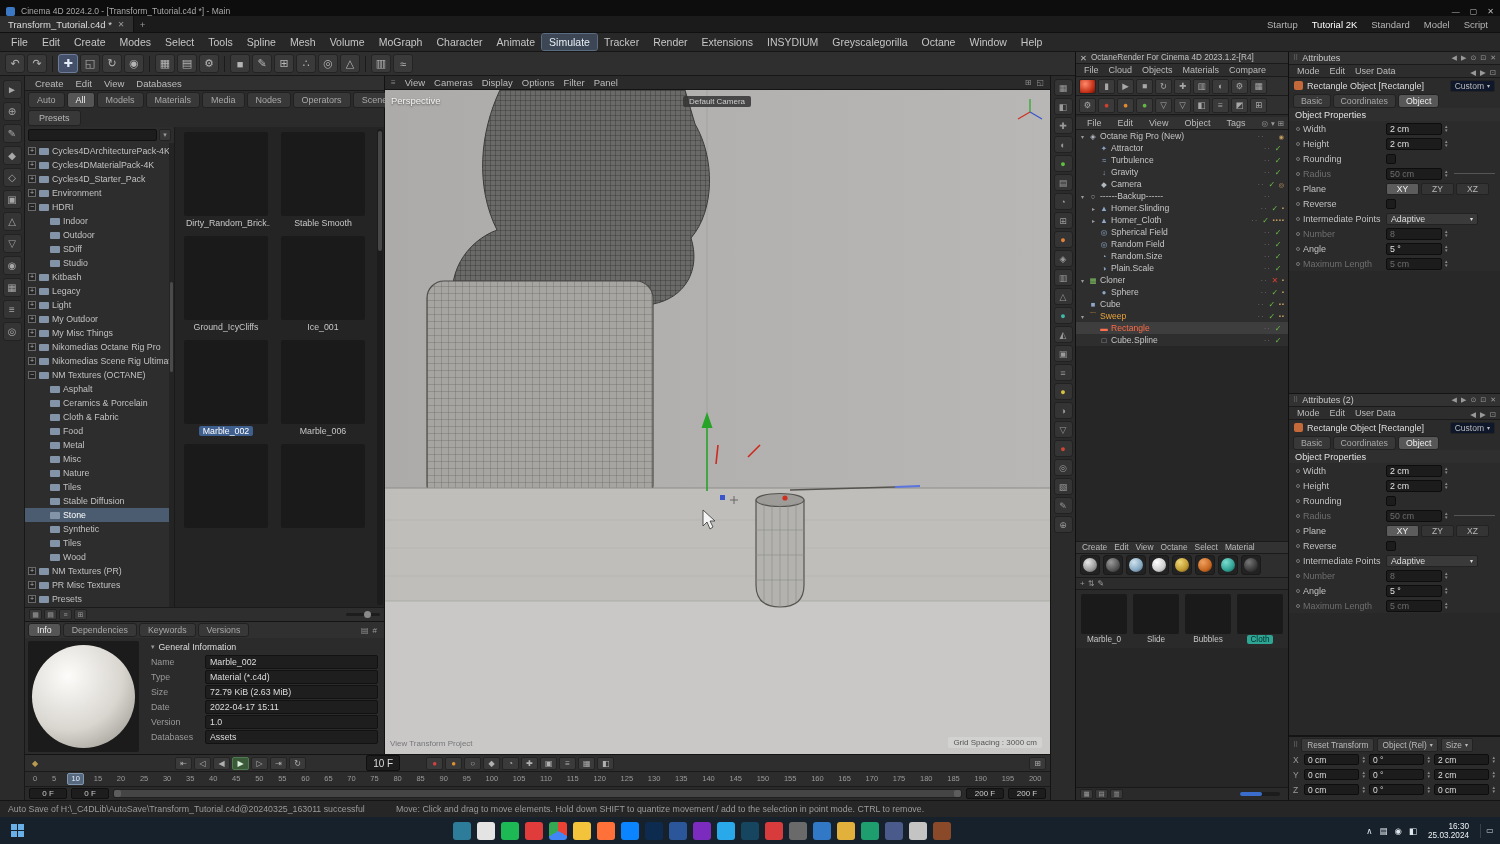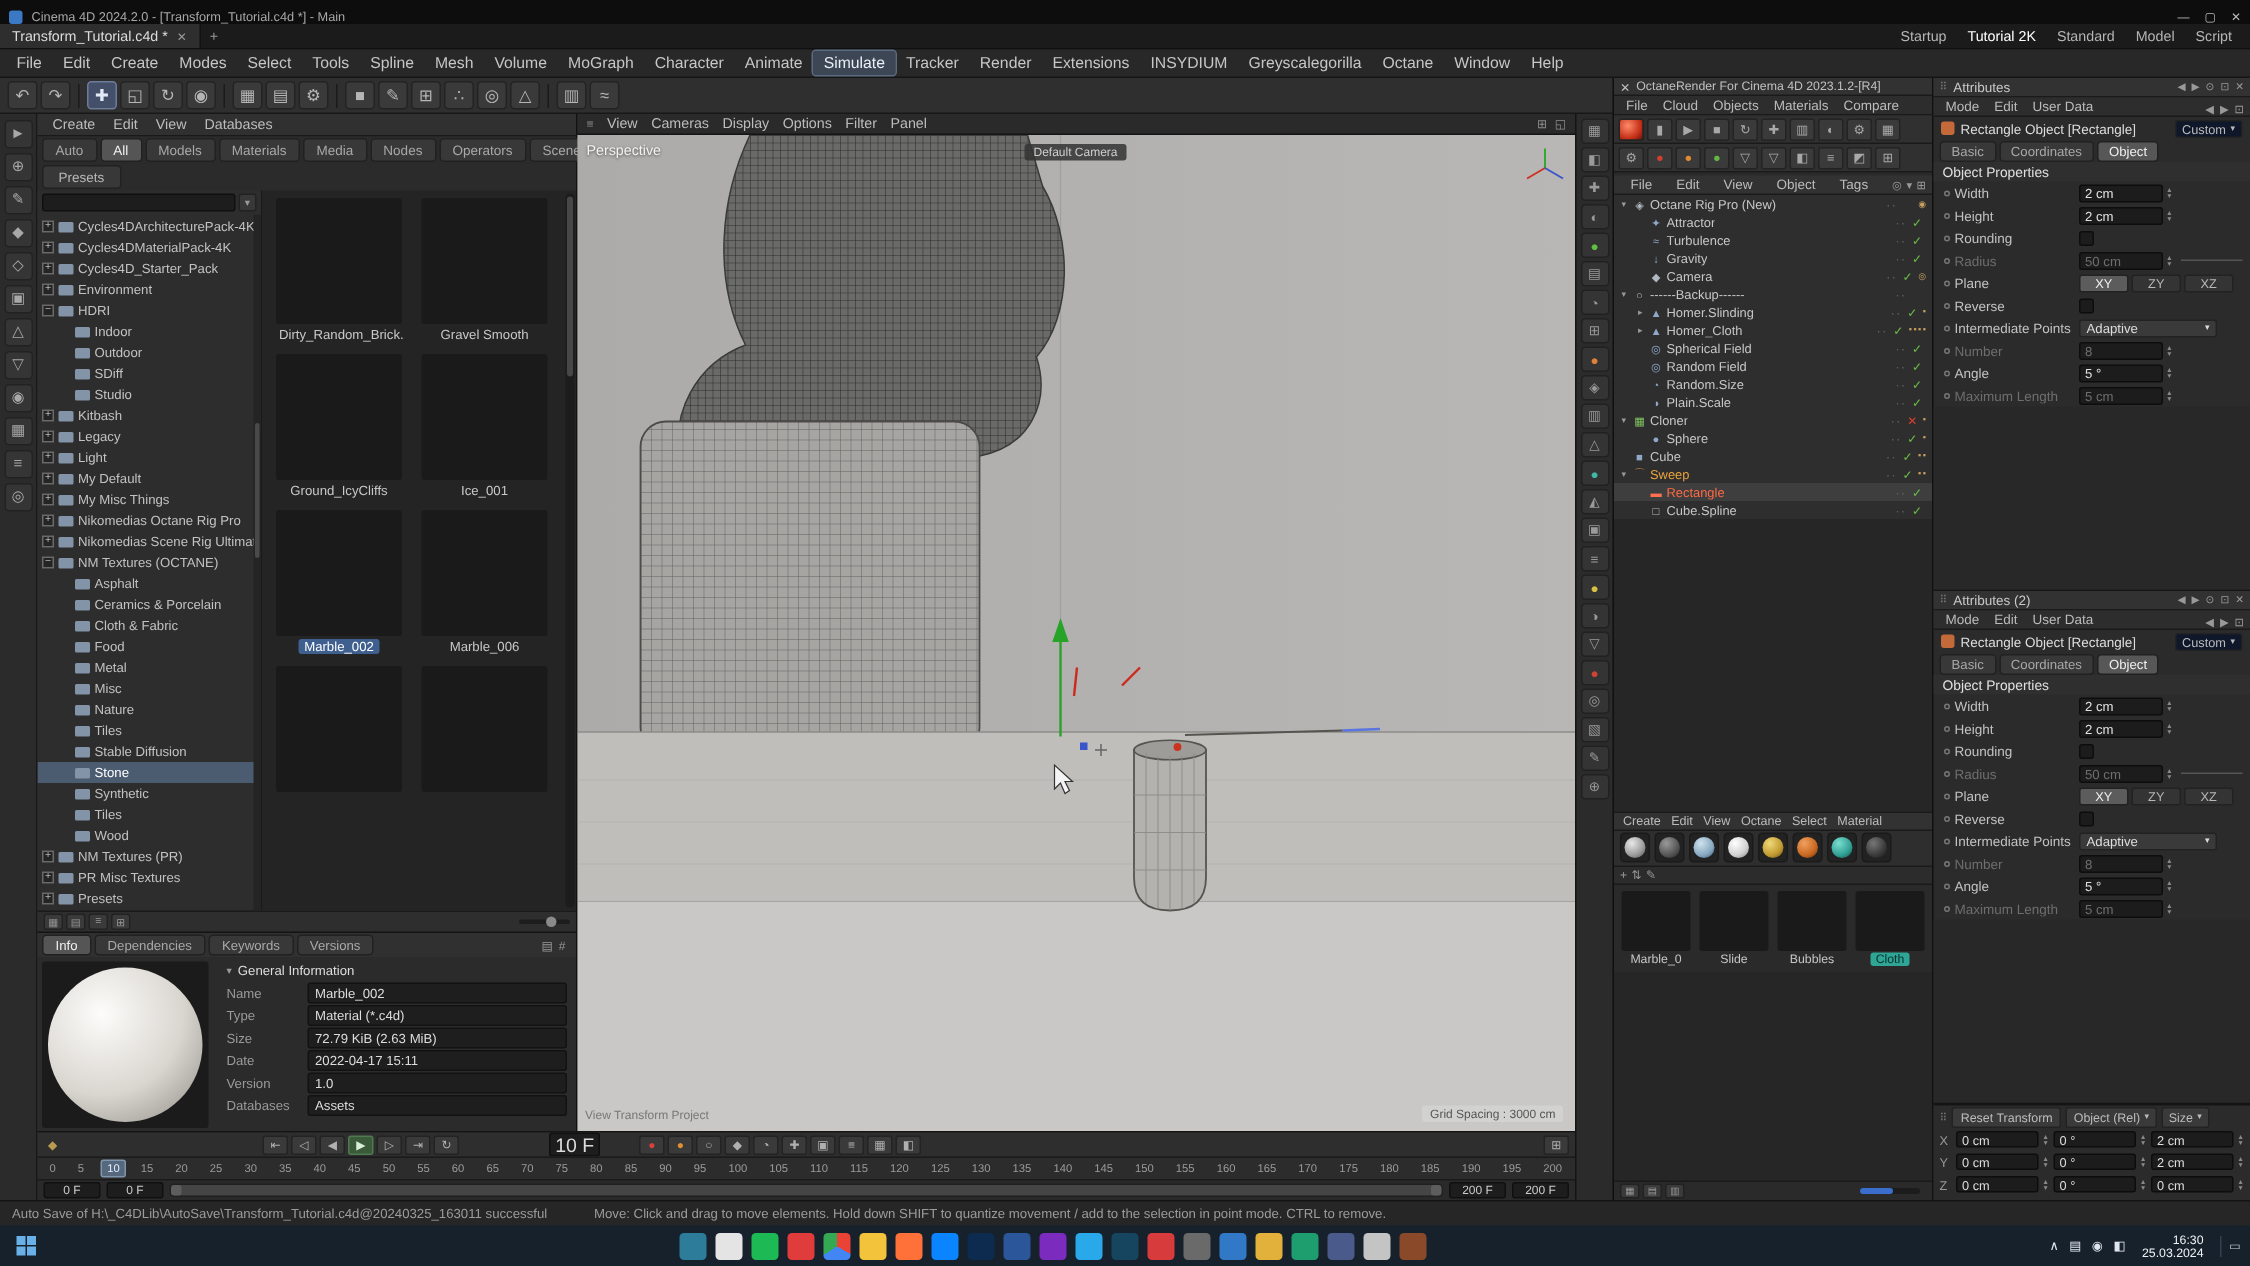--- a/index.html
+++ b/index.html
@@ -101,21 +101,21 @@
 .vstrip{width:25px;background:#2b2b2b;border-left:1px solid #141414;display:flex;flex-direction:column;align-items:center;gap:2px;padding-top:3px;overflow:hidden}
 .vsb{width:19px;height:17px;background:#343434;border:1px solid #212121;border-radius:3px;display:flex;align-items:center;justify-content:center;font-size:9px;color:#9a9a9a;flex:none}
 .cgrn{color:#5fbf3f}.corn2{color:#e0813a}.cteal{color:#3fb8a8}.cyel{color:#d8c040}.cred2{color:#cc4433}
 
 
 .timeline{height:46px;display:flex;flex-direction:column;border-top:1px solid #141414}
 .transport{height:16px;background:#2e2e2e;display:flex;align-items:center;gap:2px;padding:0 4px}
 .tpb{width:17px;height:13px;background:#3a3a3a;border:1px solid #232323;border-radius:2px;display:flex;align-items:center;justify-content:center;font-size:8px;color:#b0b0b0;flex:none}
 .tpb.on{background:#3a5a3a;border-color:#4f7a4f;color:#d8f0d8}
 .cred{color:#d84040}.corn{color:#e09030}
-.framefield{width:34px;height:16px;background:#1d1d1d;border:1px solid #101010;border-radius:2px;color:#ddd;font-size:13px;display:flex;align-items:center;justify-content:center}
+.framefield{width:34px;height:16px;background:#1d1d1d;border:1px solid #101010;border-radius:2px;color:#ddd;font-size:10px;display:flex;align-items:center;justify-content:center}
 .keyico{color:#b89a50;font-size:8px;padding:0 3px}
 .sp1f{width:130px}.sp2f{width:56px}.sp3f{flex:1}
 .ruler{height:15px;background:#2c2c2c;border-top:1px solid #1a1a1a;position:relative}
 .ruler-in{position:absolute;inset:0 8px;display:flex;justify-content:space-between;align-items:center}
 .tick{font-size:7.5px;color:#9a9a9a}
 .playhead{position:absolute;top:1px;bottom:1px;left:5%;width:17px;margin-left:-9px;background:#55687e;border:1px solid #8096ae;border-radius:2px;display:flex;align-items:center;justify-content:center;font-size:7.5px;color:#e6eefc}
 .rangerow{height:15px;background:#2a2a2a;display:flex;align-items:center;gap:4px;padding:0 4px;border-top:1px solid #1a1a1a}
 .rfield{width:38px;height:11px;background:#1d1d1d;border:1px solid #101010;border-radius:2px;color:#ccc;font-size:8px;display:flex;align-items:center;justify-content:center}
 .rslider{flex:1;height:9px;background:#202020;border-radius:3px;position:relative}
 .rslider .bar{position:absolute;inset:1px;background:#454545;border-radius:3px}
@@ -438,21 +438,21 @@
 
                       <div class="titem" style="padding-left: 3px;">
                         <span class="exp">+</span>
                         <span class="fold"></span>
                         <span>Light</span>
                       </div>
 
                       <div class="titem" style="padding-left: 3px;">
                         <span class="exp">+</span>
                         <span class="fold"></span>
-                        <span>My Default</span>
+                        <span>My Outdoor</span>
                       </div>
 
                       <div class="titem" style="padding-left: 3px;">
                         <span class="exp">+</span>
                         <span class="fold"></span>
                         <span>My Misc Things</span>
                       </div>
 
                       <div class="titem" style="padding-left: 3px;">
                         <span class="exp">+</span>
@@ -579,21 +579,21 @@
                       <div class="timg">
                         <i class="g1"></i>
                       </div>
                       <div class="tlabel">Dirty_Random_Brick...</div>
                     </div>
 
                     <div class="thumb">
                       <div class="timg">
                         <i class="g2"></i>
                       </div>
-                      <div class="tlabel">Gravel Smooth</div>
+                      <div class="tlabel">Stable Smooth</div>
                     </div>
 
 
                     <div class="thumb">
                       <div class="timg">
                         <i class="g4"></i>
                       </div>
                       <div class="tlabel">Ground_IcyCliffs</div>
                     </div>
 

